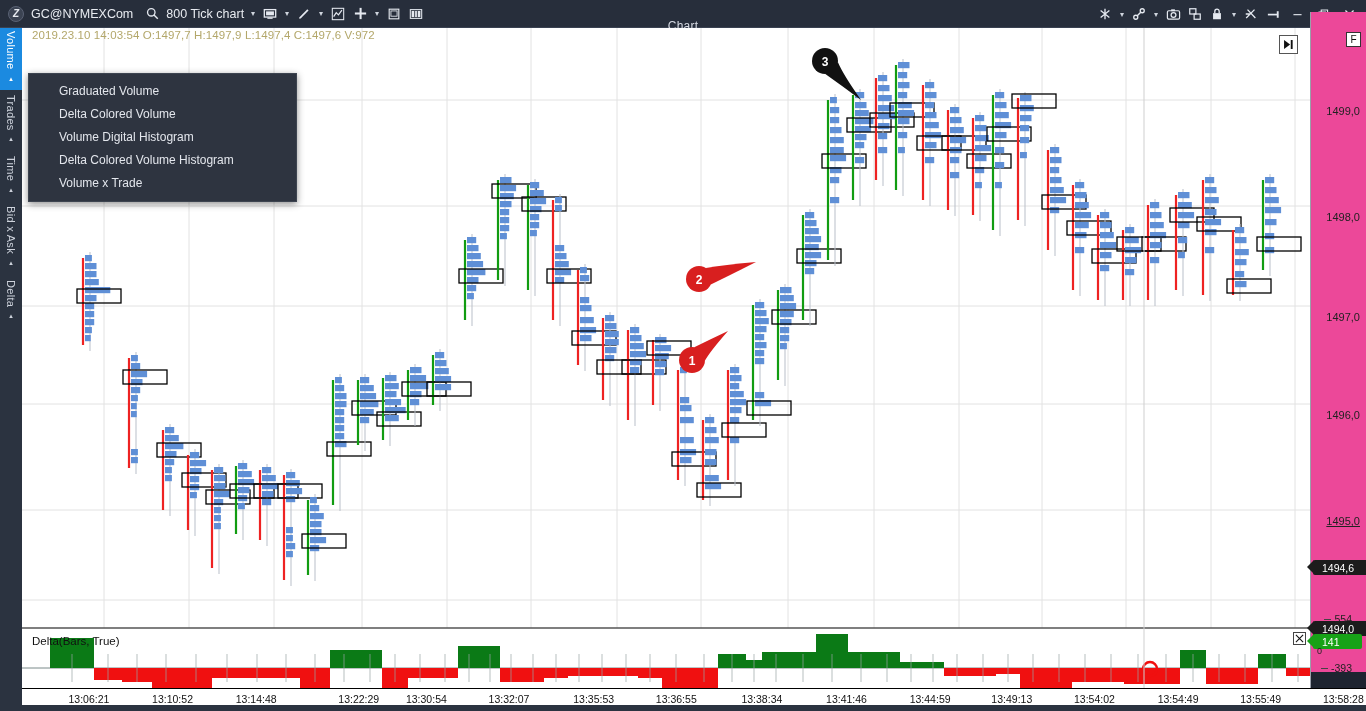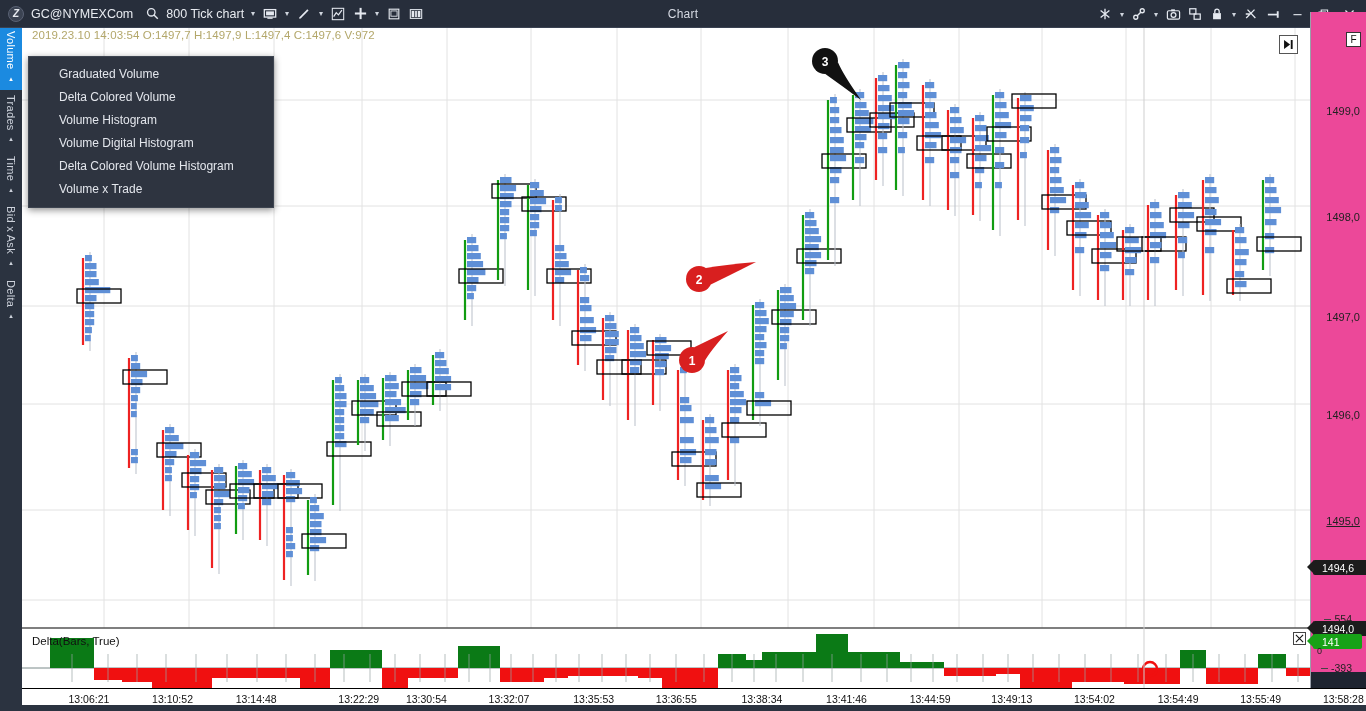--- a/index.html
+++ b/index.html
@@ -14,21 +14,21 @@
   
   .titlebar {
     position: absolute; left: 0; top: 0; width: 1366px; height: 28px;
     background: #272e3b;
     border-bottom: 1px solid #3a4252;
     display: flex; align-items: center;
   }
   .tb-left { display: flex; align-items: center; height: 28px; padding-left: 6px; }
   .tb-right { position: absolute; right: 4px; top: 0; height: 28px; display: flex; align-items: center; }
   .tb-center {
-    position: absolute; left: 0; right: 0; top: 0; height: 28px;
+    position: absolute; left: 0; right: 0; top: 12px; height: 28px;
     display: flex; align-items: center; justify-content: center;
     pointer-events: none;
   }
   .app-title { color: #d6dae3; font-size: 12px; letter-spacing: .2px; }
   .sym { color: #e8ebf0; font-size: 12.5px; margin-left: 7px; margin-right: 8px; }
   .tbtext { color: #e8ebf0; font-size: 12.5px; margin: 0 3px; }
   .ticon {
     color: #dfe3ea; font-size: 13px; width: 22px; height: 22px;
     display: flex; align-items: center; justify-content: center;
     cursor: default;
@@ -153,22 +153,22 @@
 
   
   .ttick {
     position: absolute; top: 4px;
     font-size: 10.5px; color: #111; white-space: nowrap;
     transform: translateX(-50%);
   }
 
   
   .menu {
-    position: absolute; left: 28px; top: 56px;
-    width: 246px;
+    position: absolute; left: 28px; top: 73px;
+    width: 269px;
     background: #2e3440;
     border: 1px solid #3d4450;
     box-shadow: 0 2px 7px rgba(0,0,0,.45);
     padding: 6px 0;
     z-index: 50;
   }
   .menu-item {
     height: 23px; line-height: 23px;
     padding-left: 30px;
     color: #e3e6ec; font-size: 12px;
@@ -990,19 +990,18 @@
   <div class="fbtn">F</div>
   <div class="closesub">
     <svg width="9" height="9" viewBox="0 0 10 10">
         <path d="M1 1 L9 9 M9 1 L1 9" stroke="#111" stroke-width="1.2"></path>
       </svg>
   </div>
 
   <div class="menu" id="menu">
       <div class="menu-item">Graduated Volume</div>
       <div class="menu-item">Delta Colored Volume</div>
-      <div class="menu-item">Volume Histogram</div>
       <div class="menu-item">Volume Digital Histogram</div>
       <div class="menu-item">Delta Colored Volume Histogram</div>
       <div class="menu-item">Volume x Trade</div>
     </div>
 
 </div>
 
 </body></html>

